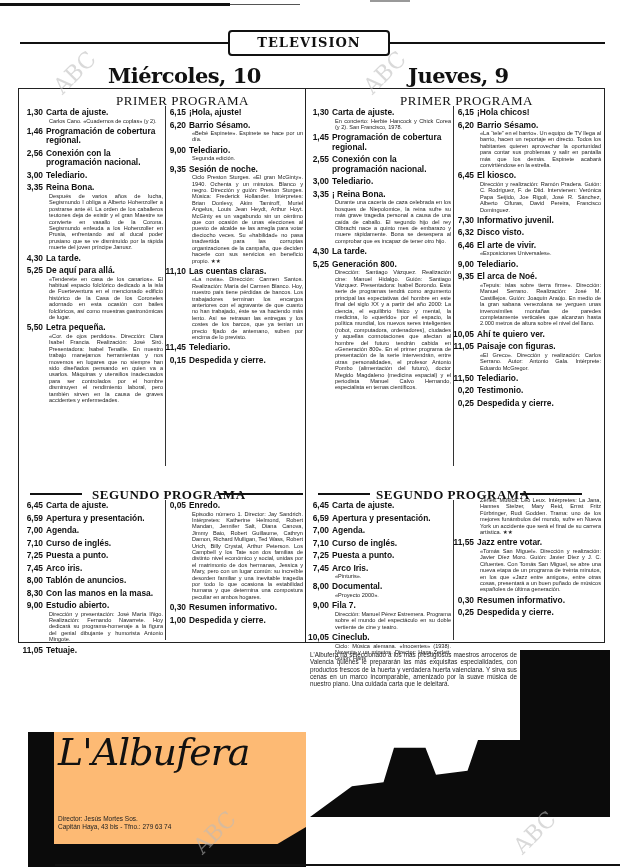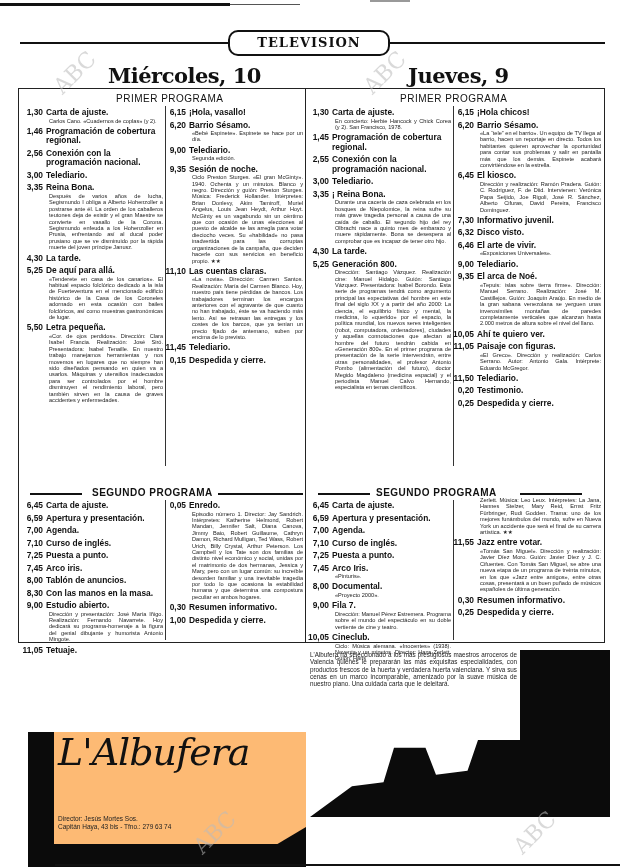--- a/index.html
+++ b/index.html
@@ -7,30 +7,30 @@
   body { position: relative; font-family: "Liberation Sans", sans-serif; color: #111; }
 
   .top-rule { position: absolute; left: 0; top: 3px; width: 230px; height: 3px; background: #111; }
   .top-rule2 { position: absolute; left: 230px; top: 4px; width: 70px; height: 1px; background: #555; }
   .top-mark { position: absolute; left: 370px; top: 0; width: 40px; height: 2px; background: #999; }
 
   .header-rule { position: absolute; top: 42px; height: 2px; background: #111; }
   .header-rule.left { left: 20px; width: 210px; }
   .header-rule.right { left: 390px; width: 215px; }
   .section-title { position: absolute; left: 228px; top: 30px; width: 162px; height: 26px;
-    border: 2px solid #111; border-radius: 10px; text-align: center;
+    border: 2px solid #111; border-radius: 4px; text-align: center;
     font-family: "DejaVu Serif", serif; font-weight: bold; font-size: 13px; letter-spacing: 1px; line-height: 22px; }
 
   .day-title { position: absolute; top: 63px; font-family: "DejaVu Serif", serif; font-weight: bold; font-size: 21px; letter-spacing: -0.5px; }
   .day-title.wed { left: 108px; }
   .day-title.thu { left: 408px; }
 
   .frame { position: absolute; left: 18px; top: 88px; width: 587px; height: 555px; border: 1.5px solid #222; }
 
-  .prog-label { position: absolute; font-family: Liberation Sans, sans-serif; font-size: 10px; letter-spacing: 0.5px; }
+  .prog-label { position: absolute; font-family: Liberation Serif, serif; font-size: 13px; letter-spacing: 0.5px; }
   .prog-label.bold { font-weight: bold; }
   .prog-rule { position: absolute; height: 2px; background: #111; }
 
   .col { position: absolute; font-size: 5.6px; line-height: 6.4px; }
   .item { margin-bottom: 3px; }
   .item .head { display: flex; font-weight: bold; font-size: 8.4px; line-height: 9.5px; }
   .item .time { width: 24px; flex: 0 0 24px; text-align: right; padding-right: 3px; }
   .item .title { flex: 1; }
   .item .desc { margin-left: 27px; text-align: justify; color: #222; }
 
@@ -117,21 +117,21 @@
         <span class="title">Letra pequeña.</span>
       </div>
       <div class="desc">«Cor. de ojos perdidos». Dirección: Clara Isabel Francia. Realización: José Siró. Presentadora: Isabel Tenaille. En nuestro trabajo manejamos herramientas y nos movemos en lugares que no siempre han sido diseñados pensando en quien va a usarlos. Máquinas y utensilios inadecuados para ser controlados por el hombre disminuyen el rendimiento laboral, pero también sirven en la causa de graves accidentes y enfermedades.</div>
     </div>
   </div>
 <div class="vdiv" style="left:165px; top:106px; height:360px;"></div>
 <div class="col" id="wed-p2" style="left:165px; top:108px; width:138px;">
     <div class="item">
       <div class="head">
         <span class="time">6,15</span>
-        <span class="title">¡Hola, vasallo!</span>
+        <span class="title">¡Hola, ajuste!</span>
       </div>
     </div>
     <div class="item">
       <div class="head">
         <span class="time">6,20</span>
         <span class="title">Barrio Sésamo.</span>
       </div>
       <div class="desc">«Bebé Espinete». Espinete se hace por un día.</div>
     </div>
     <div class="item">

